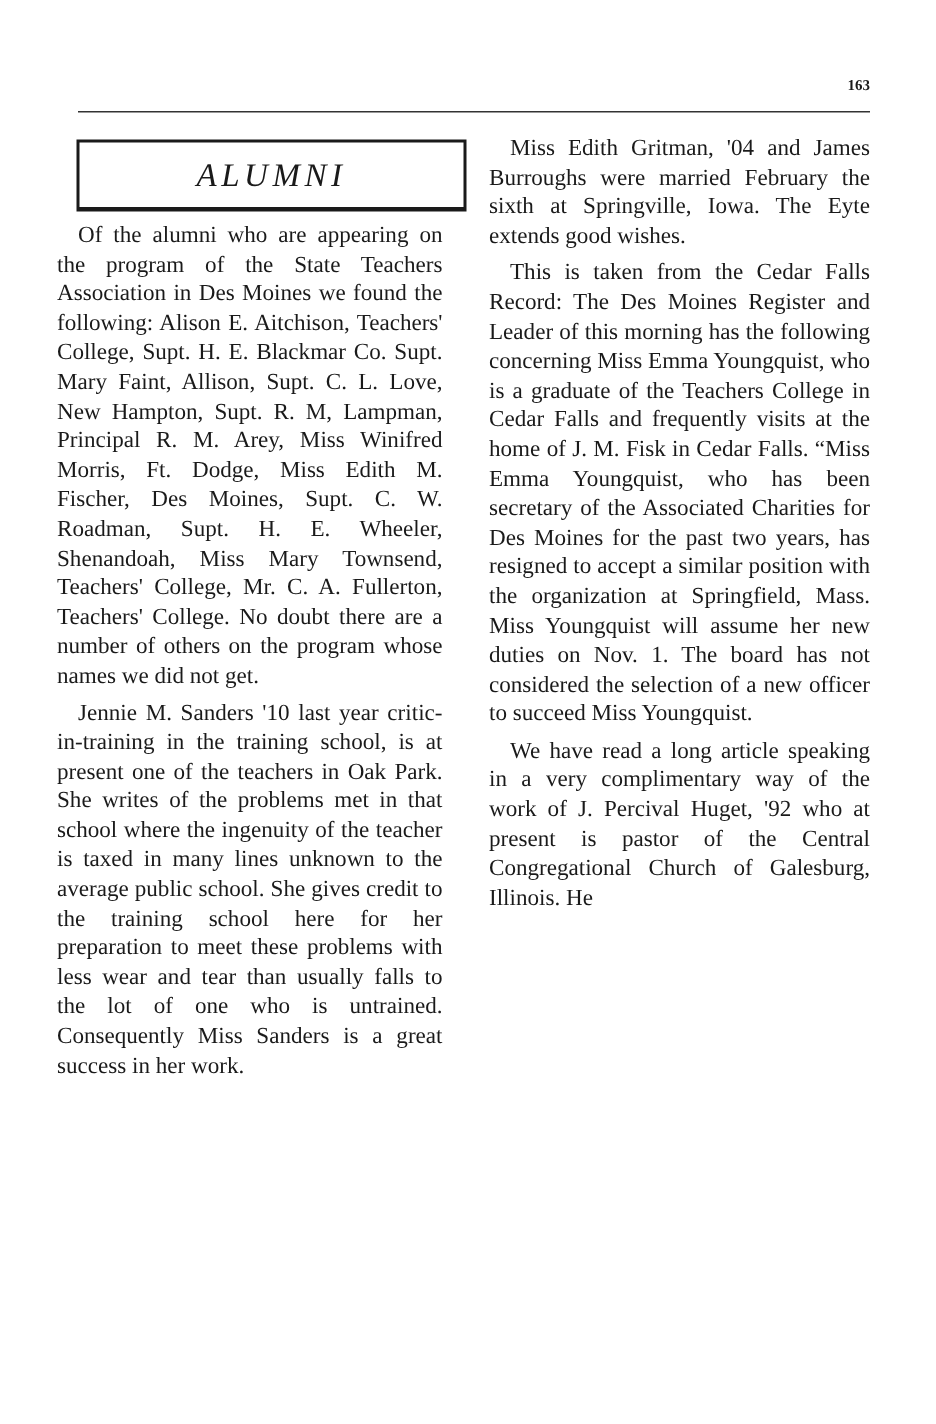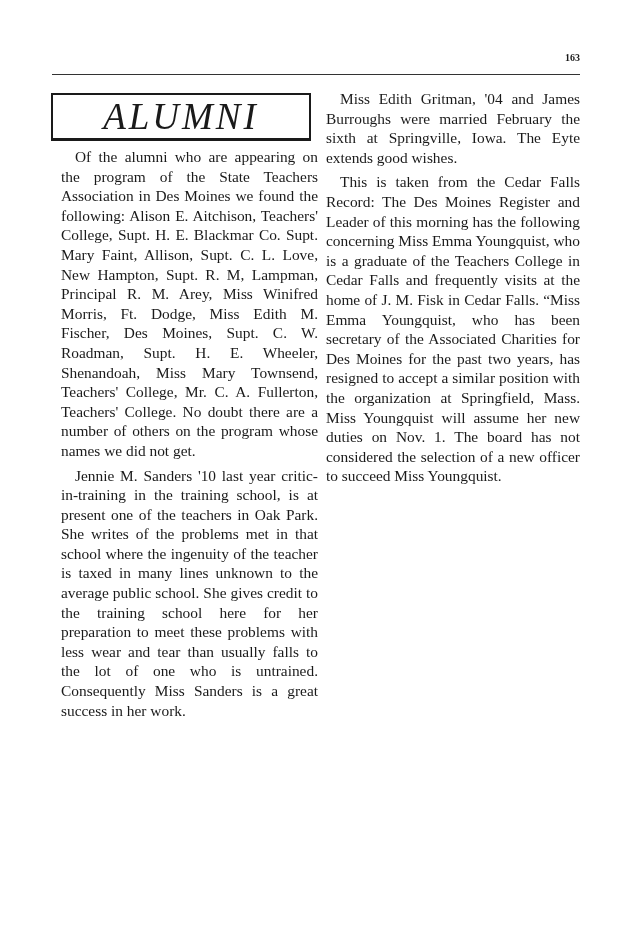--- a/index.html
+++ b/index.html
@@ -30,33 +30,33 @@
       border-top: 1.5px solid #333;
     }
     .column {
       position: absolute;
       font-family: "Liberation Serif", serif;
       font-size: 15.4px;
       line-height: 19.6px;
       text-align: justify;
       hyphens: manual;
     }
-    .col-left { left: 61px; top: 147px; width: 257px; }
+    .col-left { left: 38px; top: 147px; width: 257px; }
     .col-right { left: 326px; top: 89px; width: 254px; }
     .column p { margin: 0 0 5px 0; text-indent: 14px; }
     .section-box {
       position: absolute; left: 51px; top: 93px; width: 256px; height: 43px;
       border: 2px solid #1a1a1a;
       border-bottom-width: 3px; border-right-width: 2.5px;
       display: flex; align-items: center; justify-content: center;
     }
     .section-title {
       font-family: "Liberation Serif", serif;
       font-style: italic;
-      font-size: 37px;
+      font-size: 22px;
       letter-spacing: 3px;
     }
   </style>
 </head>
 <body>
 
 <div class="running-head">
   <div class="page-number">163</div>
 </div>
 <div class="head-rule"></div>
@@ -66,13 +66,14 @@
 </div>
 
 <div class="column col-left">
   <p>Of the alumni who are appearing on the program of the State Teachers Association in Des Moines we found the following: Alison E. Aitchison, Teachers' College, Supt. H. E. Blackmar Co. Supt. Mary Faint, Allison, Supt. C. L. Love, New Hampton, Supt. R. M, Lampman, Principal R. M. Arey, Miss Winifred Morris, Ft. Dodge, Miss Edith M. Fischer, Des Moines, Supt. C. W. Roadman, Supt. H. E. Wheeler, Shenandoah, Miss Mary Townsend, Teachers' College, Mr. C. A. Fullerton, Teachers' College. No doubt there are a number of others on the program whose names we did not get.</p>
   <p>Jennie M. Sanders '10 last year critic-in-training in the training school, is at present one of the teachers in Oak Park. She writes of the problems met in that school where the ingenuity of the teacher is taxed in many lines unknown to the average public school. She gives credit to the training school here for her preparation to meet these problems with less wear and tear than usually falls to the lot of one who is untrained. Consequently Miss Sanders is a great success in her work.</p>
 </div>
 
 <div class="column col-right">
   <p>Miss Edith Gritman, '04 and James Burroughs were married February the sixth at Springville, Iowa. The Eyte extends good wishes.</p>
   <p>This is taken from the Cedar Falls Record: The Des Moines Register and Leader of this morning has the following concerning Miss Emma Youngquist, who is a graduate of the Teachers College in Cedar Falls and frequently visits at the home of J. M. Fisk in Cedar Falls. “Miss Emma Youngquist, who has been secretary of the Associated Charities for Des Moines for the past two years, has resigned to accept a similar position with the organization at Springfield, Mass. Miss Youngquist will assume her new duties on Nov. 1. The board has not considered the selection of a new officer to succeed Miss Youngquist.</p>
+  <p>We have read a long article speaking in a very complimentary way of the work of J. Percival Huget, '92 who at present is pastor of the Central Congregational Church of Galesburg, Illinois. He</p>
 </div>
 
 </body></html>

